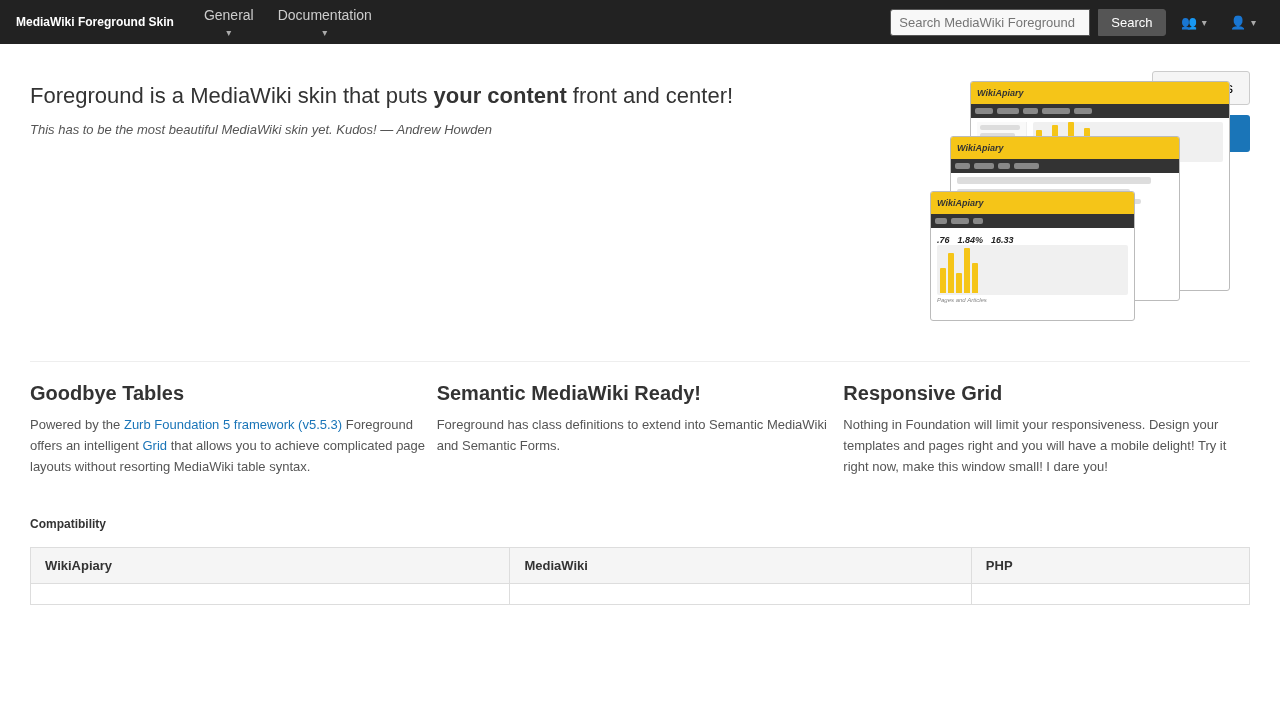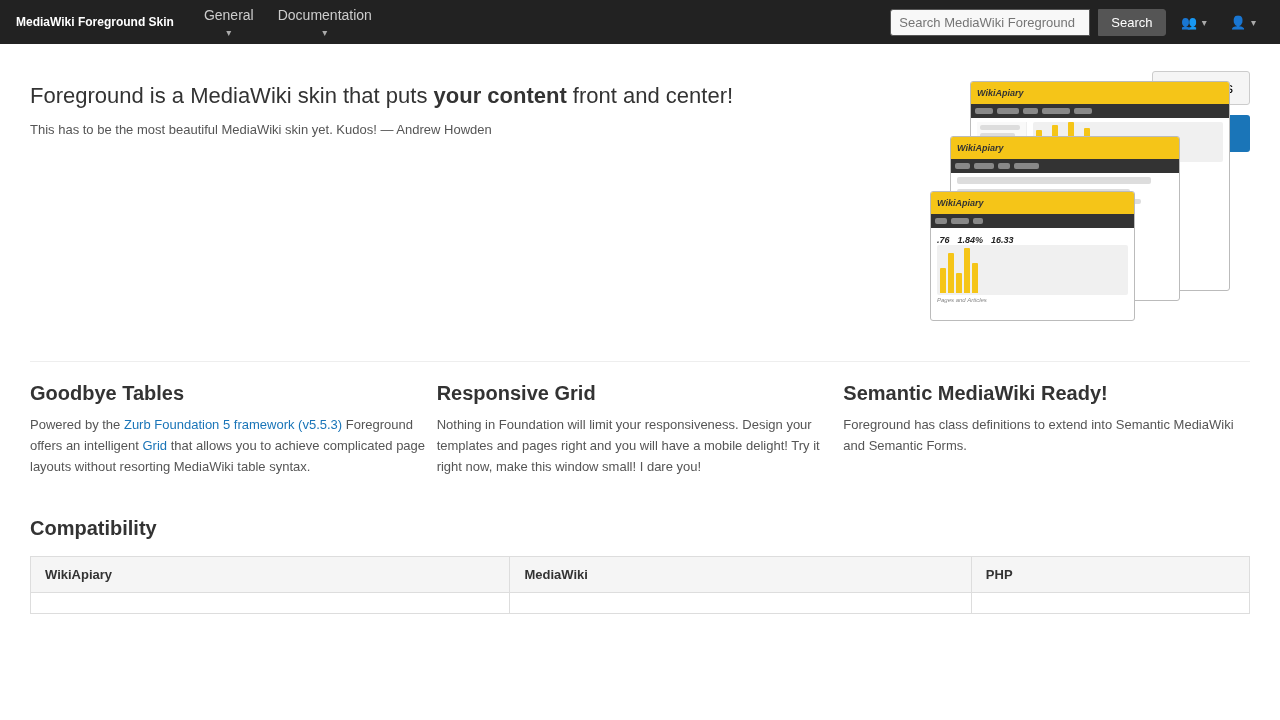--- a/index.html
+++ b/index.html
@@ -129,20 +129,21 @@
       font-size: 22px;
       color: #333;
       margin-bottom: 10px;
       line-height: 1.4;
       font-weight: normal;
     }
     .hero-title strong {
       font-weight: bold;
     }
     .hero-quote {
+      font-style: italic;
       color: #555;
       font-size: 13px;
     }
     .hero-image {
       width: 320px;
       flex-shrink: 0;
       position: relative;
       height: 240px;
       font-style: italic;
     }
@@ -270,21 +271,21 @@
       color: #555;
       line-height: 1.6;
     }
     .col-section a {
       color: #1a75b8;
       text-decoration: none;
     }
 
     
     .compat-section h2 {
-      font-size: 20px;
+      font-size: 12px;
       font-weight: bold;
       margin-bottom: 16px;
       color: #333;
     }
     .compat-table {
       width: 100%;
       border-collapse: collapse;
       border: 1px solid #ddd;
     }
     .compat-table th, .compat-table td {
@@ -454,27 +455,27 @@
   <div class="three-col">
 
     <div class="col-section">
       <h2>Goodbye Tables</h2>
       <p>
         <span>Powered by the </span><a href="#">Zurb Foundation 5 framework (v5.5.3)</a><span> Foreground offers an intelligent </span><a href="#">Grid</a><span> that allows you to achieve complicated page layouts without resorting MediaWiki table syntax.</span>
       </p>
     </div>
 
     <div class="col-section">
+      <h2>Semantic MediaWiki Ready!</h2>
+      <p>Foreground has class definitions to extend into Semantic MediaWiki and Semantic Forms.</p>
+    </div>
+
+    <div class="col-section">
       <h2>Responsive Grid</h2>
       <p>Nothing in Foundation will limit your responsiveness. Design your templates and pages right and you will have a mobile delight! Try it right now, make this window small! I dare you!</p>
-    </div>
-
-    <div class="col-section">
-      <h2>Semantic MediaWiki Ready!</h2>
-      <p>Foreground has class definitions to extend into Semantic MediaWiki and Semantic Forms.</p>
     </div>
   </div>
 
   <div class="compat-section">
     <h2>Compatibility</h2>
     <table class="compat-table">
       <thead>
         <tr>
           <th>WikiApiary</th>
           <th>MediaWiki</th>

